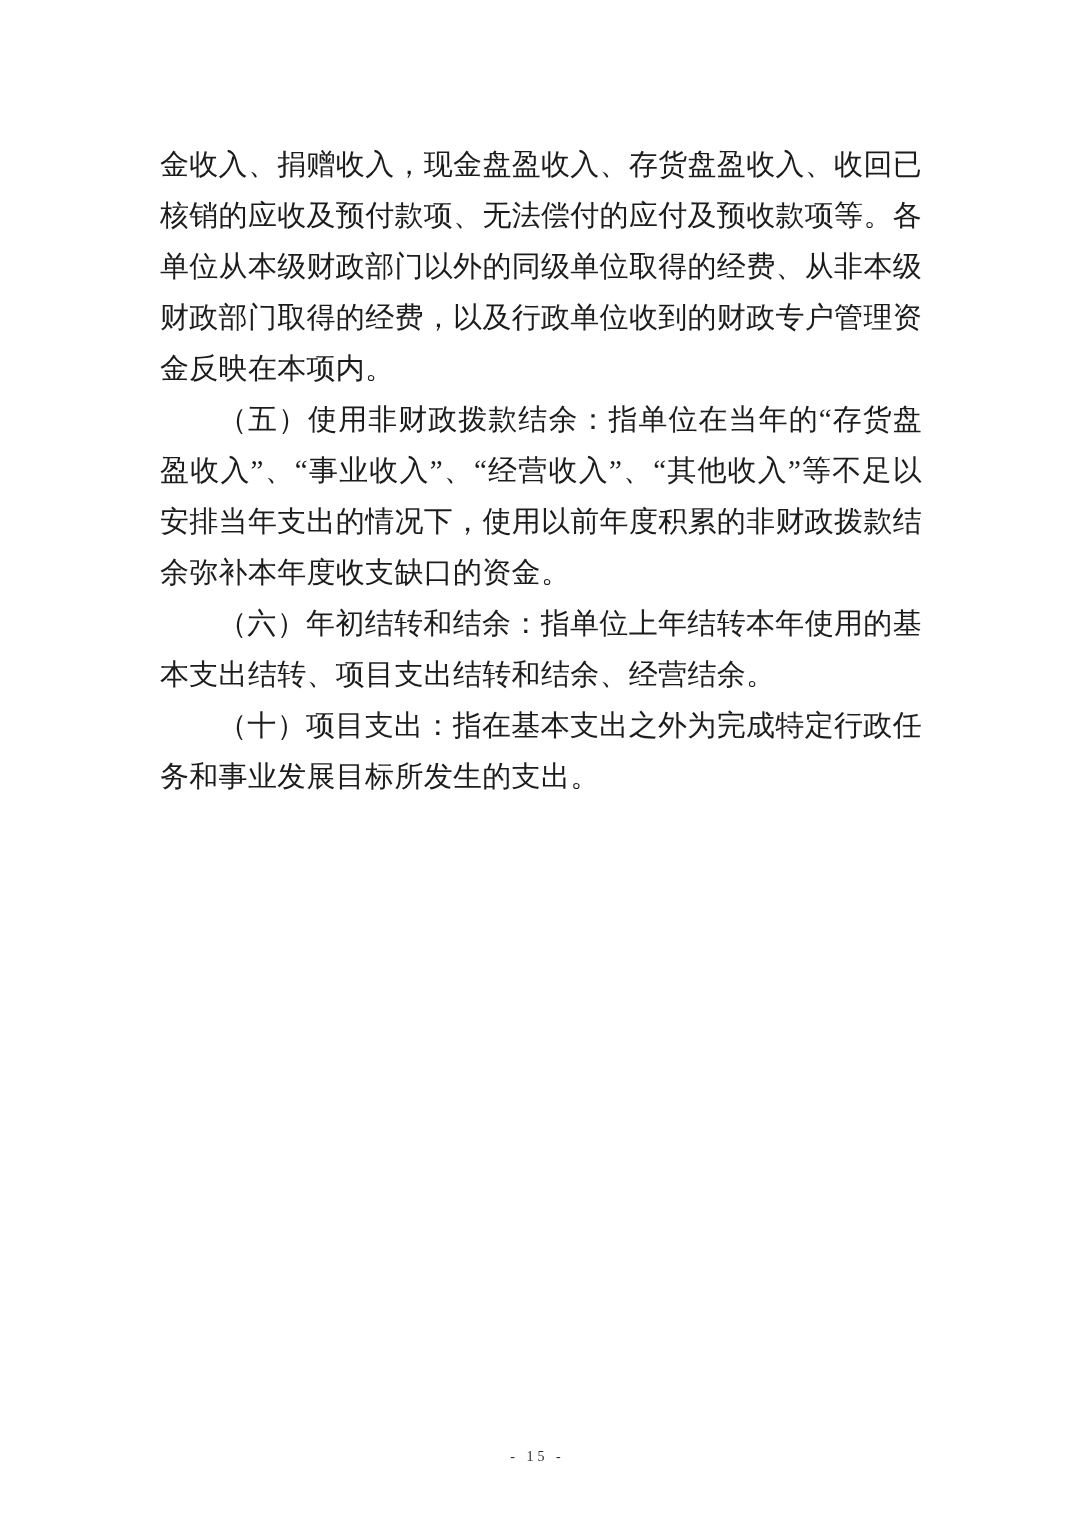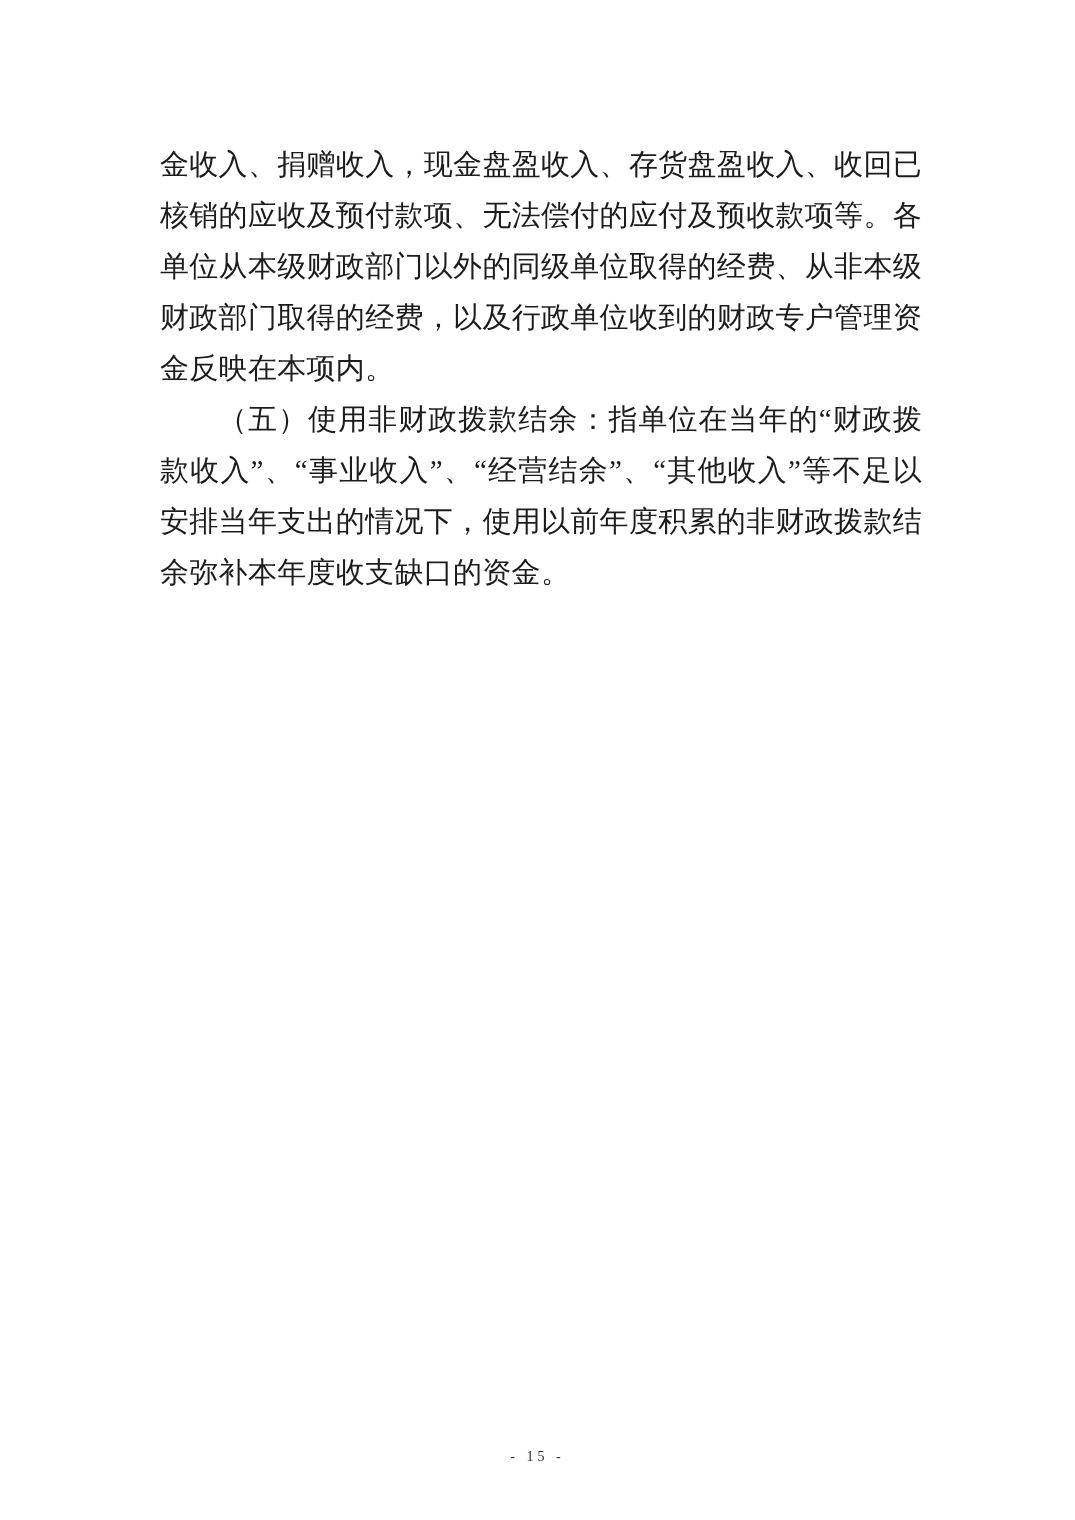--- a/index.html
+++ b/index.html
@@ -50,23 +50,25 @@
   }
 </style>
 </head>
 <body>
 
 <div class="page">
   <div class="text-block">
 
     <p class="para no-indent"><span>金收入、捐赠收入，现金盘盈收入、存货盘盈收入、收回已核销的应收及预付款项、无法偿付的应付及预收款项等。各单位从本级财政部门以外的同级单位取得的经费、从非本级财政部门取得的经费，以及行政单位收到的财政专户管理资金反映在本项内。</span></p>
 
-    <p class="para"><span class="para-heading">（五）使用非财政拨款结余：</span><span>指单位在当年的“财政拨款收入”、“事业收入”、“经营结余”、“其他收入”等不足以安排当年支出的情况下，使用以前年度积累的非财政拨款结余弥补本年度收支缺口的资金。</span></p>
+    <p class="para"><span class="para-heading">（五）使用非财政拨款结余：</span><span>指单位在当年的“存货盘盈收入”、“事业收入”、“经营收入”、“其他收入”等不足以安排当年支出的情况下，使用以前年度积累的非财政拨款结余弥补本年度收支缺口的资金。</span></p>
+
+    <p class="para"><span class="para-heading">（六）年初结转和结余：</span><span>指单位上年结转本年使用的基本支出结转、项目支出结转和结余、经营结余。</span></p>
 
 
 
 
-
+    <p class="para"><span class="para-heading">（十）项目支出：</span><span>指在基本支出之外为完成特定行政任务和事业发展目标所发生的支出。</span></p>
 
   </div>
 
   <div class="footer">- 15 -</div>
 </div>
 
 </body></html>

